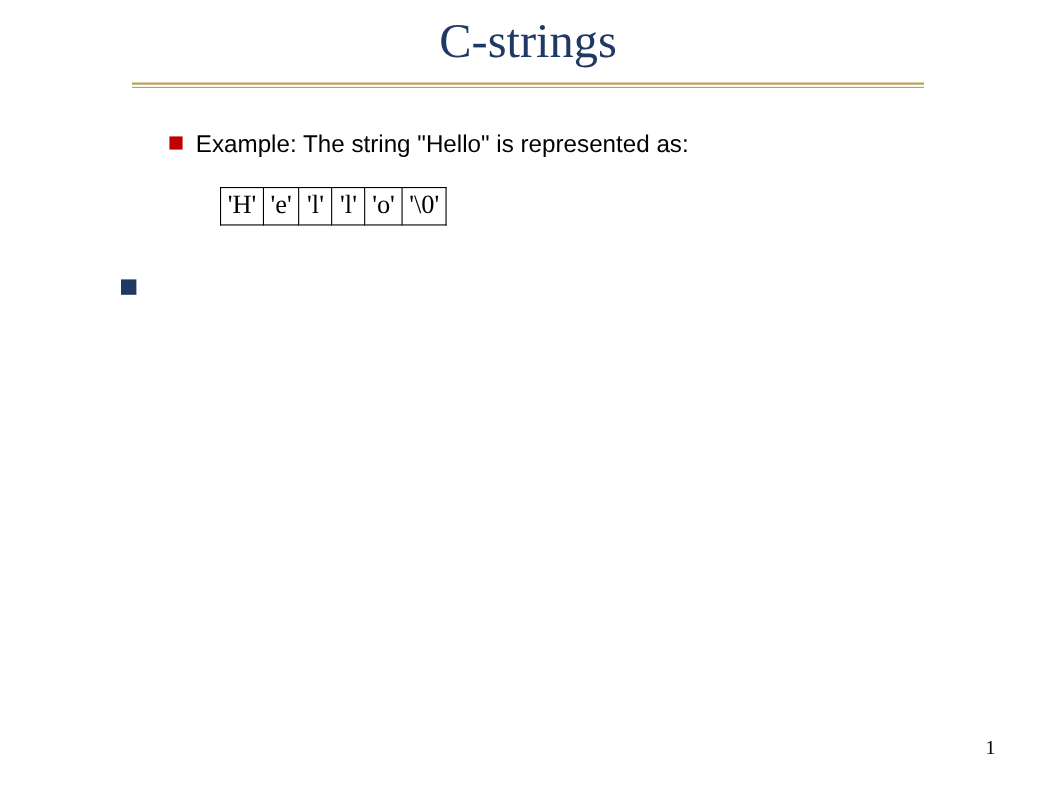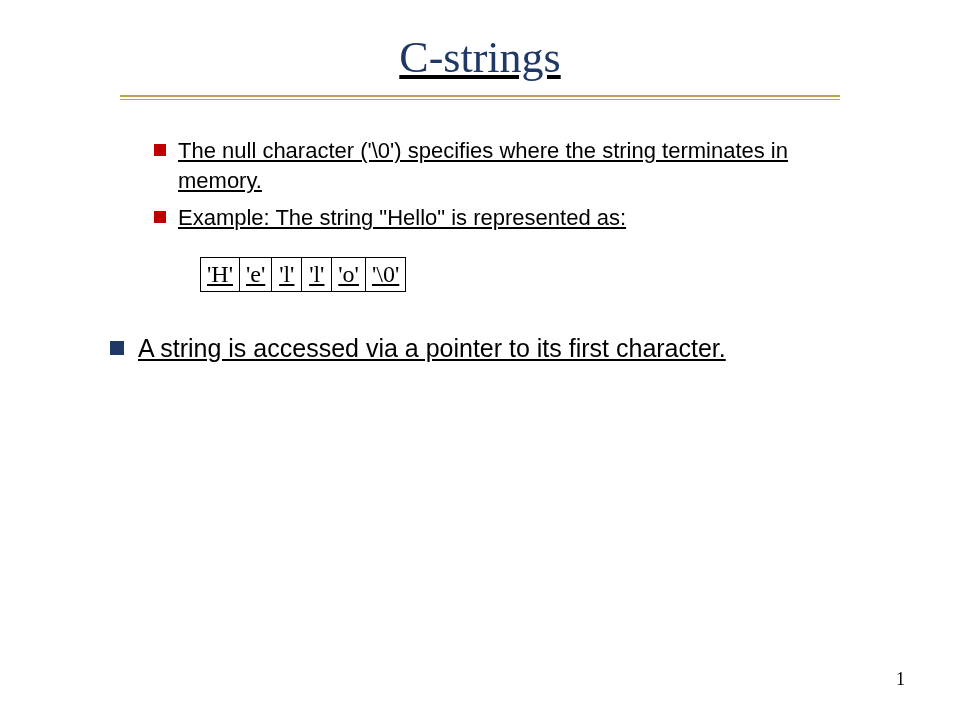--- a/index.html
+++ b/index.html
@@ -11,23 +11,22 @@
       width: 960px;
       height: 720px;
       background: #ffffff;
       font-family: Verdana, Geneva, sans-serif;
       position: relative;
       overflow: hidden;
     }
     .slide {
       width: 100%;
       height: 100%;
-      padding: 32px 0 0 0;
+      padding: 12px 0 0 0;
       position: relative;
-      text-decoration: underline;
     }
     .title {
       text-align: center;
       font-family: "Times New Roman", Times, serif;
       font-size: 44px;
       color: #1f3864;
       font-weight: normal;
       margin-bottom: 12px;
     }
     .divider-wrap {
@@ -112,24 +111,20 @@
   <h1 class="title">C-strings</h1>
 
   <div class="divider-wrap">
     <div class="divider-top"></div>
     <div class="divider-bottom"></div>
   </div>
 
   <div class="content">
 
 
-    <div class="bullet-l2">
-      <div class="sq"></div>
-      <div class="txt">The null character ('\0') specifies where the string terminates in memory.</div>
-    </div>
 
     <div class="bullet-l2">
       <div class="sq"></div>
       <div class="txt">Example: The string "Hello" is represented as:</div>
     </div>
 
     <table class="char-table">
       <tbody>
           <tr>
         <td>'H'</td>
@@ -137,19 +132,18 @@
         <td>'l'</td>
         <td>'l'</td>
         <td>'o'</td>
         <td>'\0'</td>
       </tr>
     </tbody>
       </table>
 
     <div class="bullet-l1">
       <div class="sq"></div>
-      <div class="txt">A string is accessed via a pointer to its first character.</div>
     </div>
 
   </div>
 
   <div class="page-number">1</div>
 </div>
 
 </body></html>

